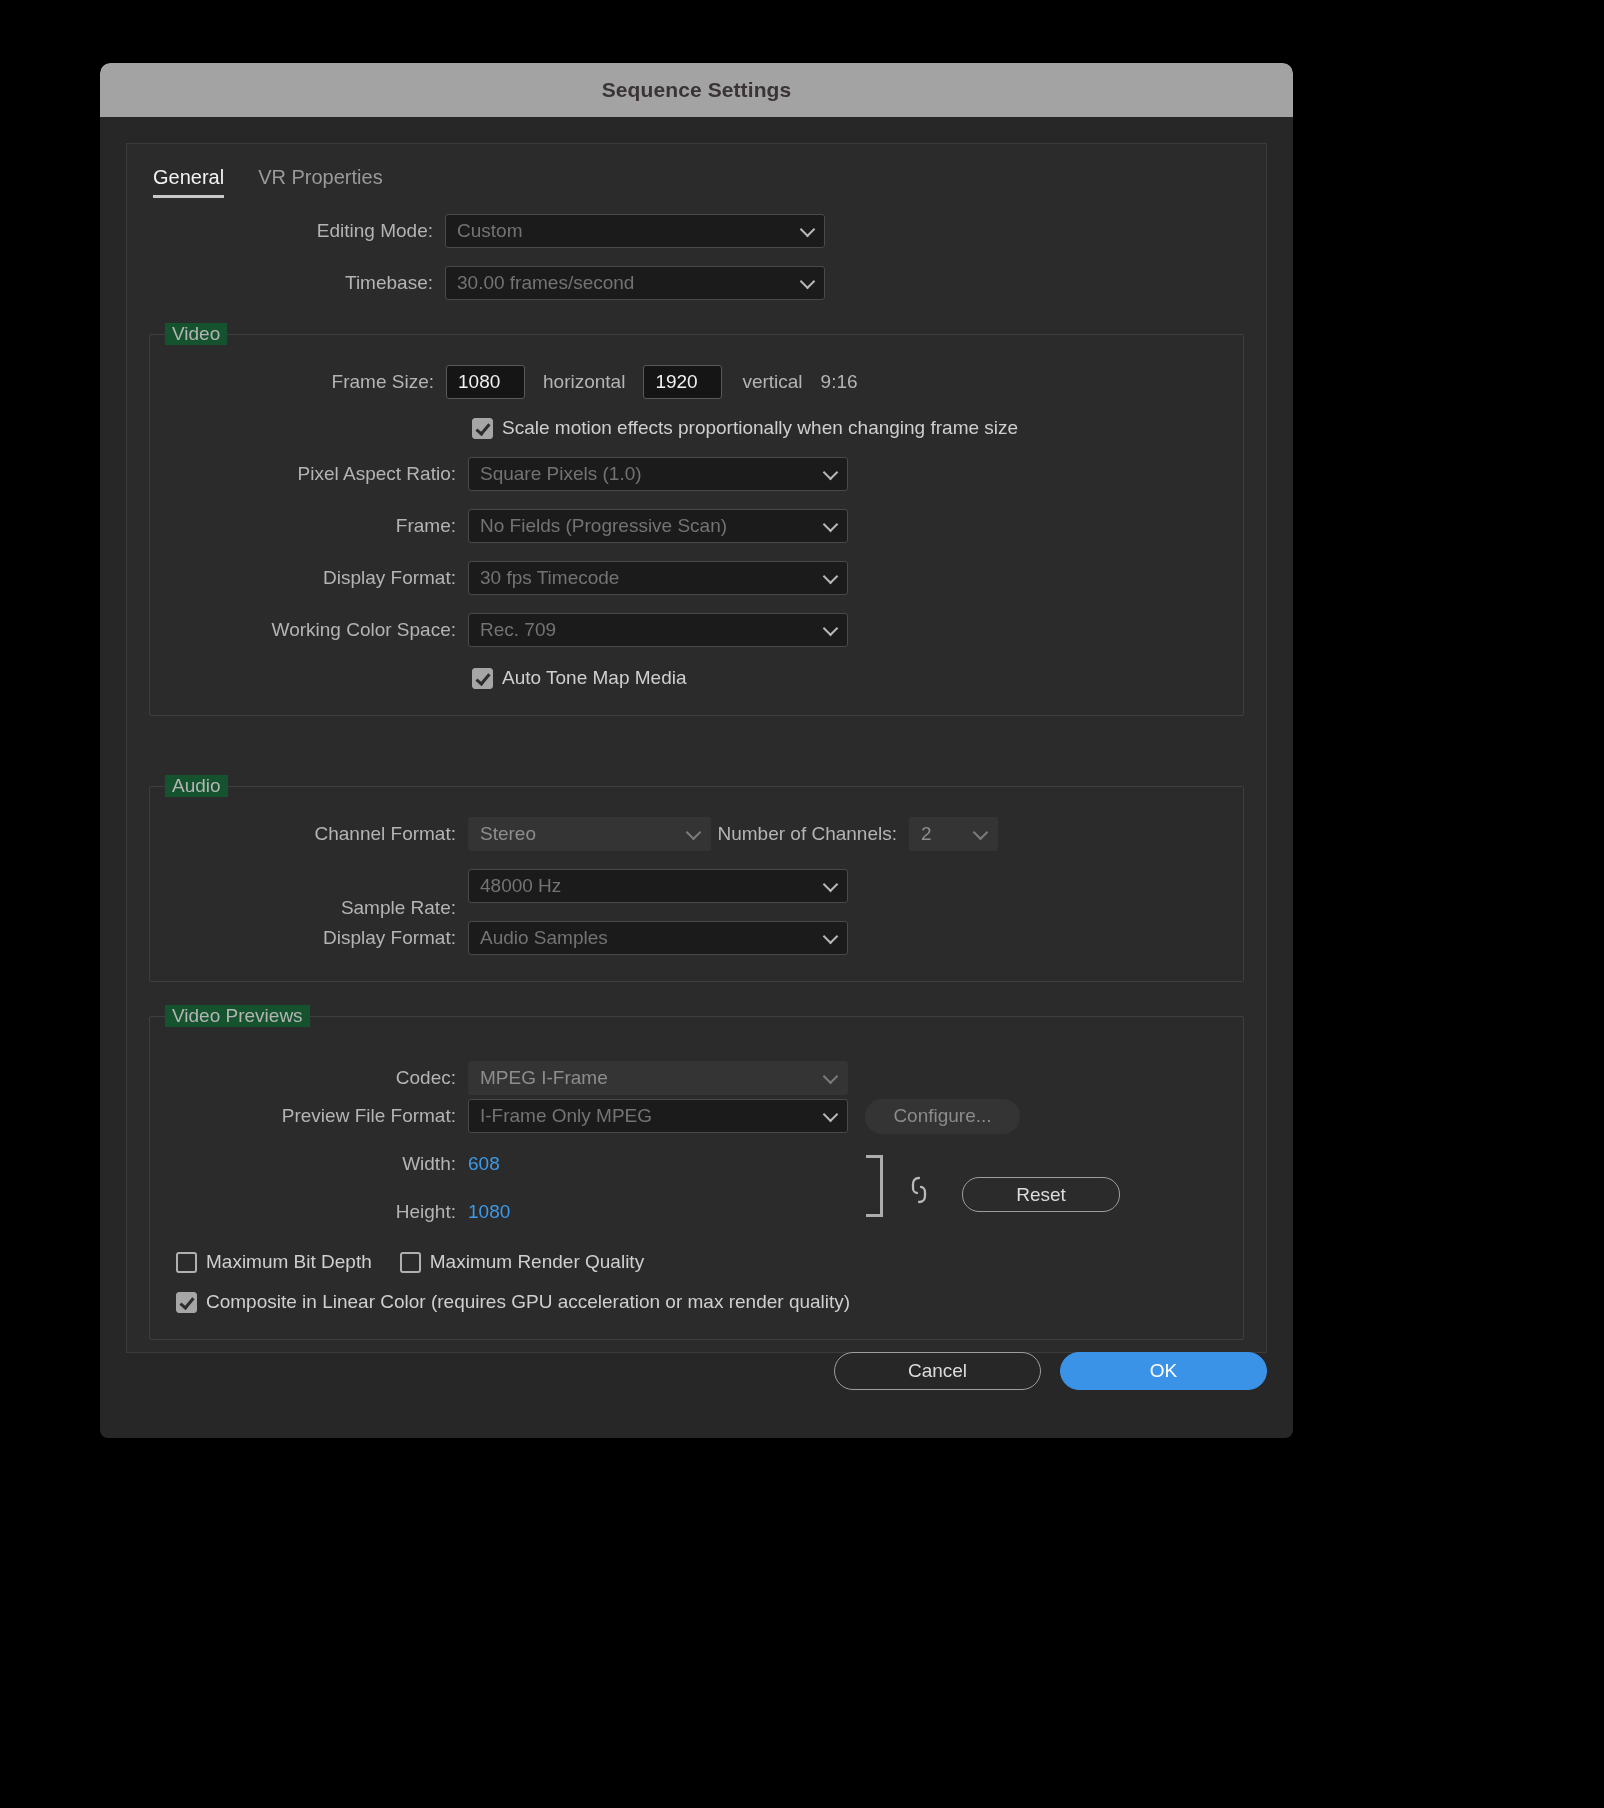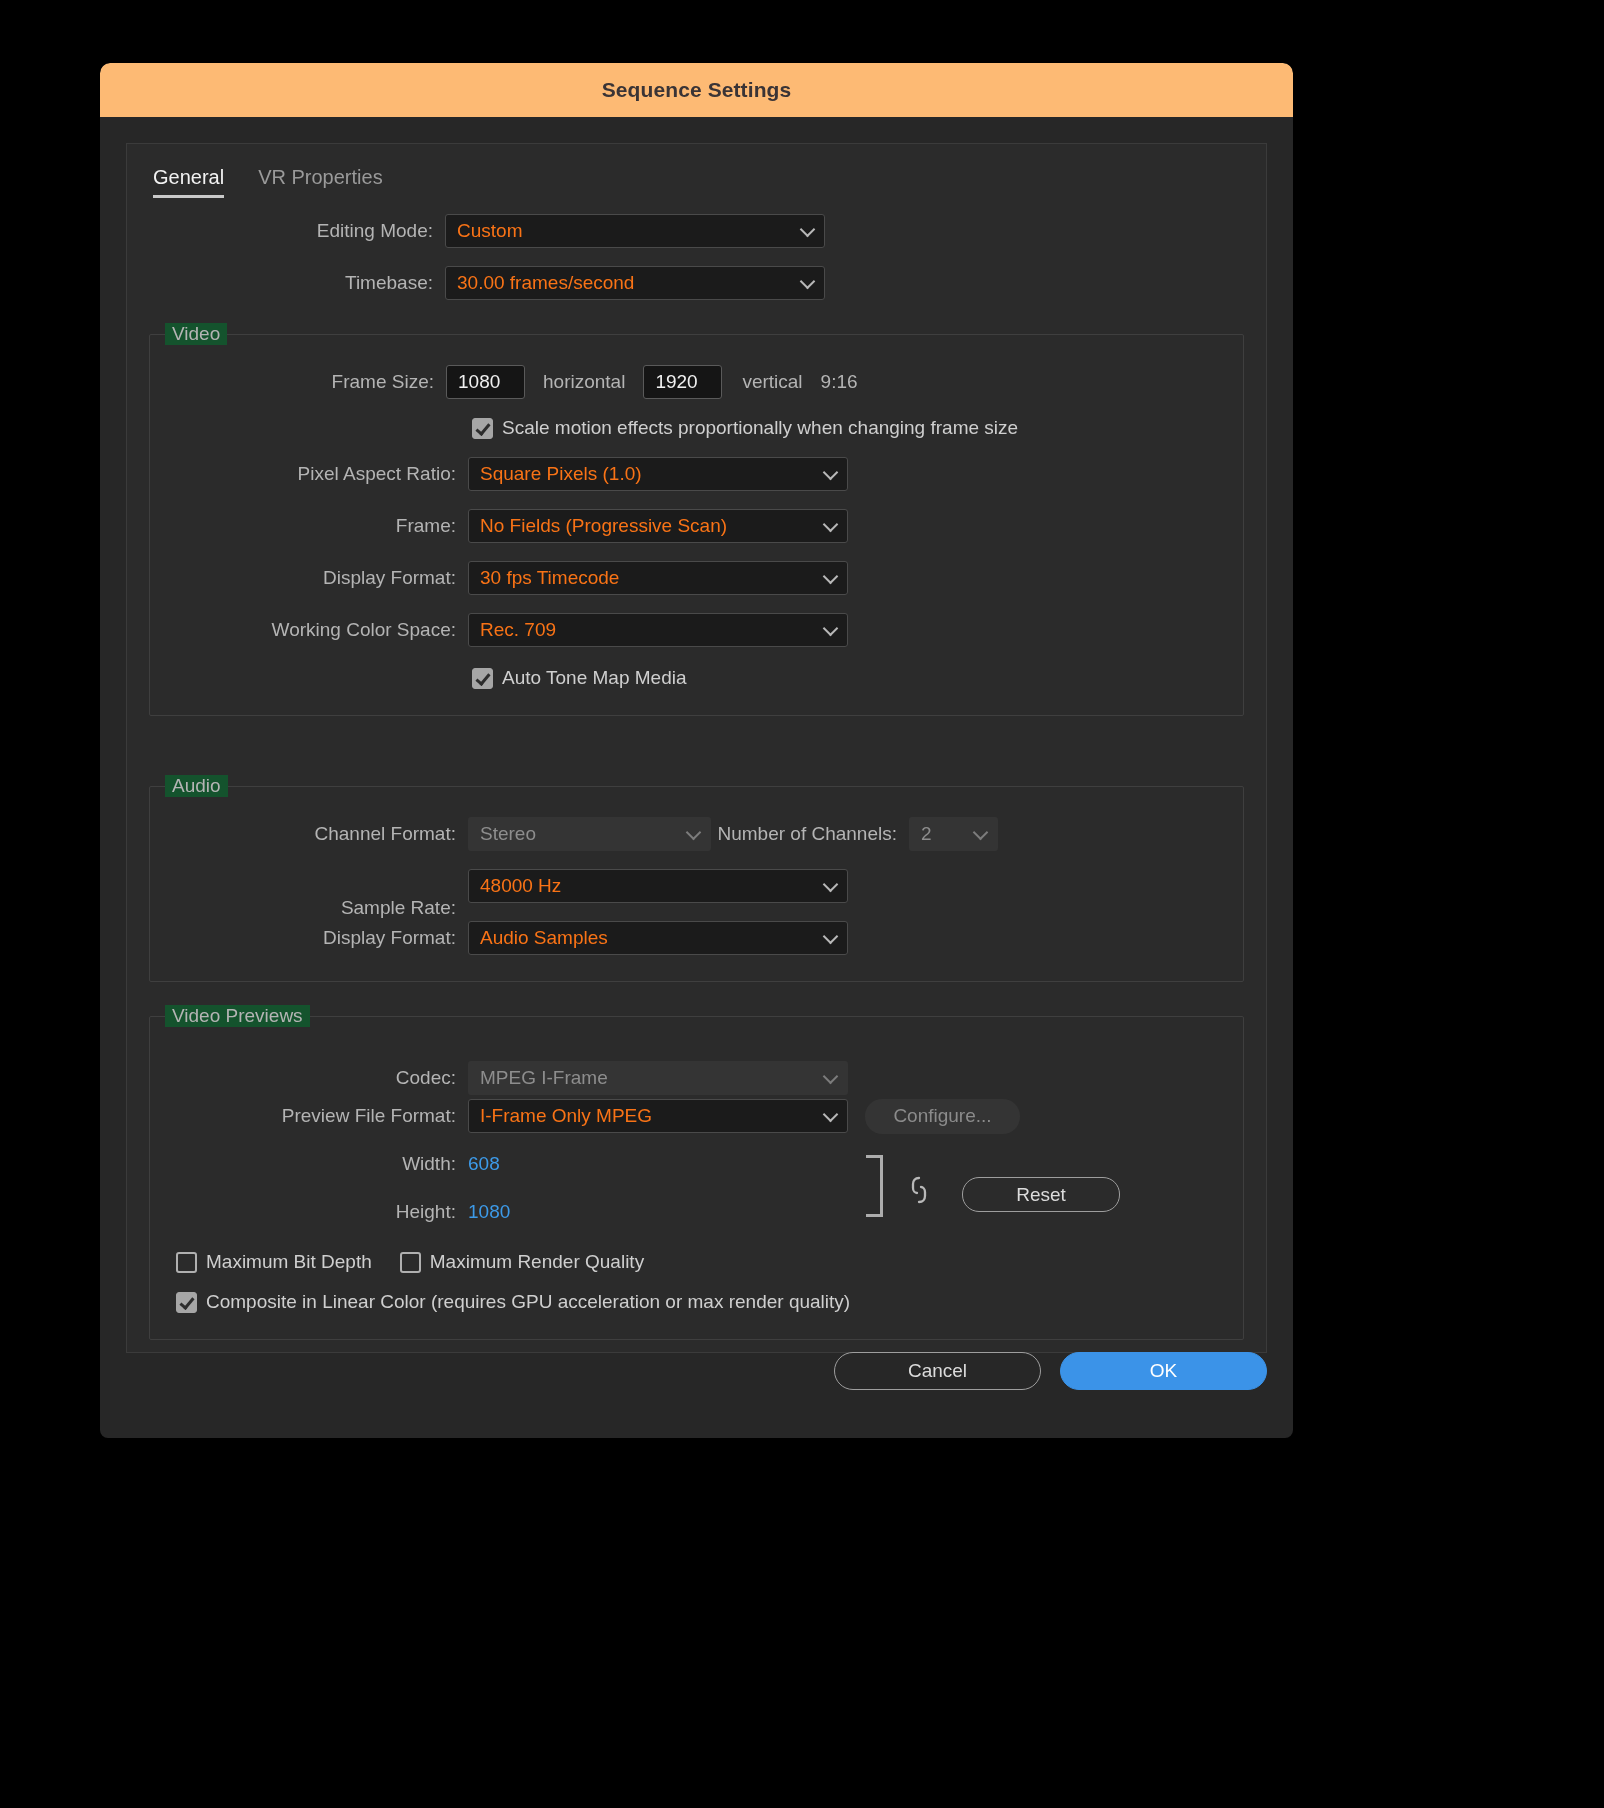--- a/index.html
+++ b/index.html
@@ -16,21 +16,21 @@
     position: absolute;
     left: 100px; top: 63px;
     width: 1193px; height: 1375px;
     background: #272727;
     border-radius: 10px 10px 8px 8px;
     box-shadow: 0 4px 26px rgba(0,0,0,.85);
     overflow: hidden;
   }
   .titlebar {
     height: 54px;
-    background: #fdba74;
+    background: #a3a3a3;
     border-radius: 10px 10px 0 0;
     display: flex; align-items: center; justify-content: center;
   }
   .titlebar-text {
     font-size: 21px; font-weight: bold; color: #3a3436;
     letter-spacing: .1px;
   }
 
   
   .content {
@@ -60,21 +60,21 @@
 
   
   .select {
     position: relative;
     background: #1b1b1b;
     border: 1px solid #4a4a4a;
     border-radius: 3px;
     height: 34px;
     display: flex; align-items: center;
     padding: 0 34px 0 11px;
-    color: #f97316; font-size: 19px;
+    color: #737373; font-size: 19px;
     white-space: nowrap;
   }
   .select .chev {
     position: absolute; right: 11px; top: 50%;
     width: 11px; height: 11px; margin-top: -7px;
     border-right: 2px solid #b8b8b8;
     border-bottom: 2px solid #b8b8b8;
     transform: rotate(45deg);
   }
   .select.wide { width: 380px; }

